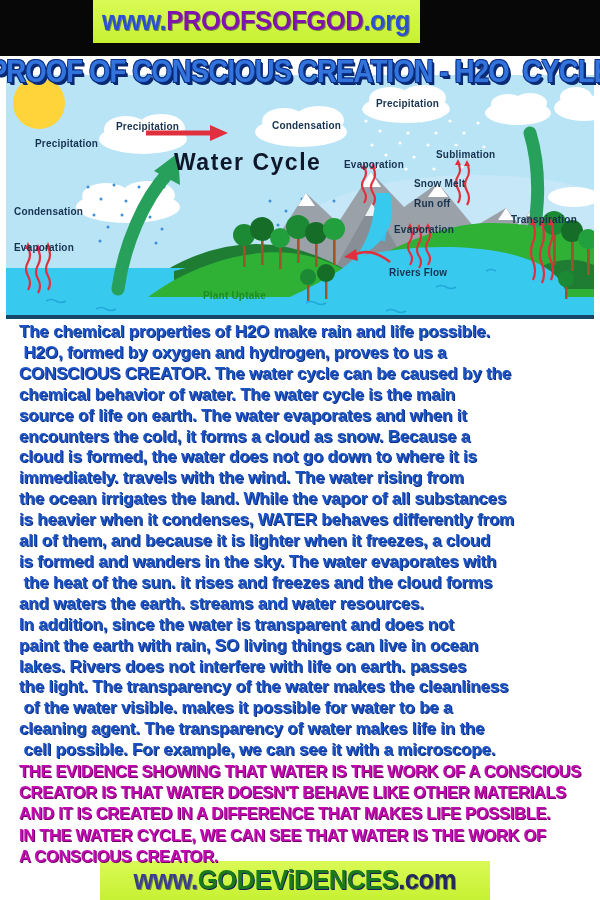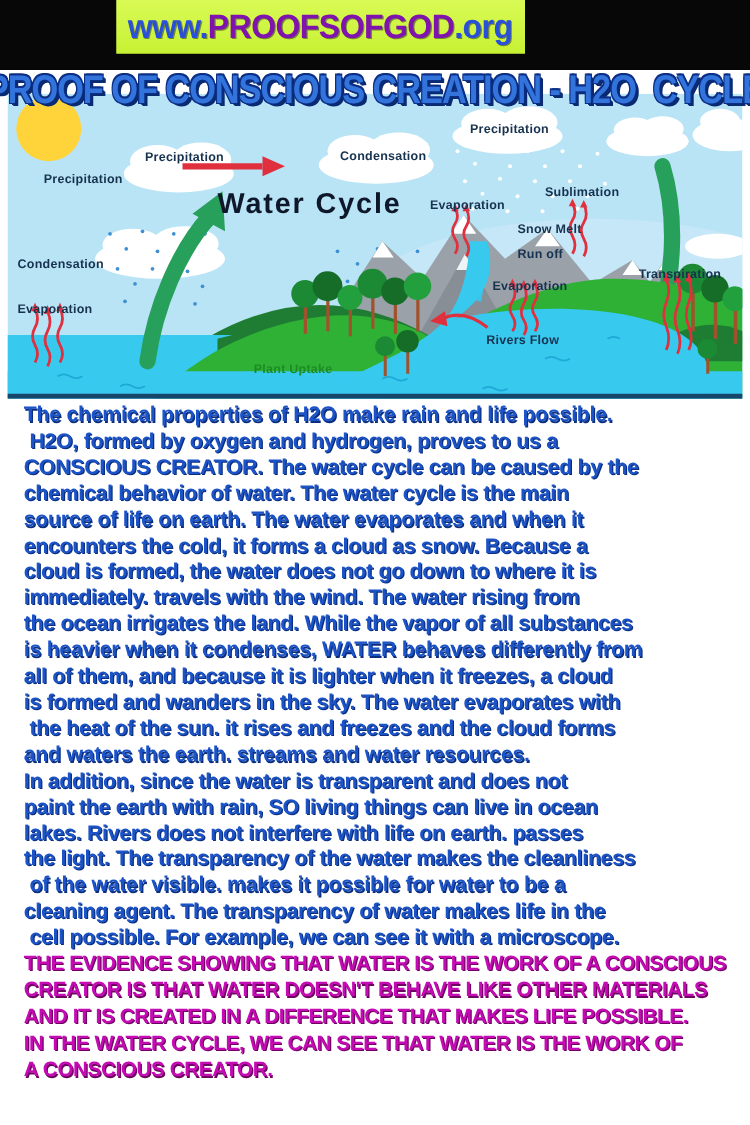--- a/index.html
+++ b/index.html
@@ -321,14 +321,17 @@
     <div class="bline"> of the water visible. makes it possible for water to be a</div>
     <div class="bline">cleaning agent. The transparency of water makes life in the</div>
     <div class="bline"> cell possible. For example, we can see it with a microscope.</div>
     <div class="mline">THE EVIDENCE SHOWING THAT WATER IS THE WORK OF A CONSCIOUS</div>
     <div class="mline">CREATOR IS THAT WATER DOESN'T BEHAVE LIKE OTHER MATERIALS</div>
     <div class="mline">AND IT IS CREATED IN A DIFFERENCE THAT MAKES LIFE POSSIBLE.</div>
     <div class="mline">IN THE WATER CYCLE, WE CAN SEE THAT WATER IS THE WORK OF</div>
     <div class="mline">A CONSCIOUS CREATOR.</div>
   </div>
 
+  <div class="limebox bottom">
+    <span class="urltext"><span class="u-slate">www.</span><span class="u-green">GODEViDENCES</span><span class="u-dkblue">.com</span></span>
+  </div>
 
 </div>
 
 </body></html>

